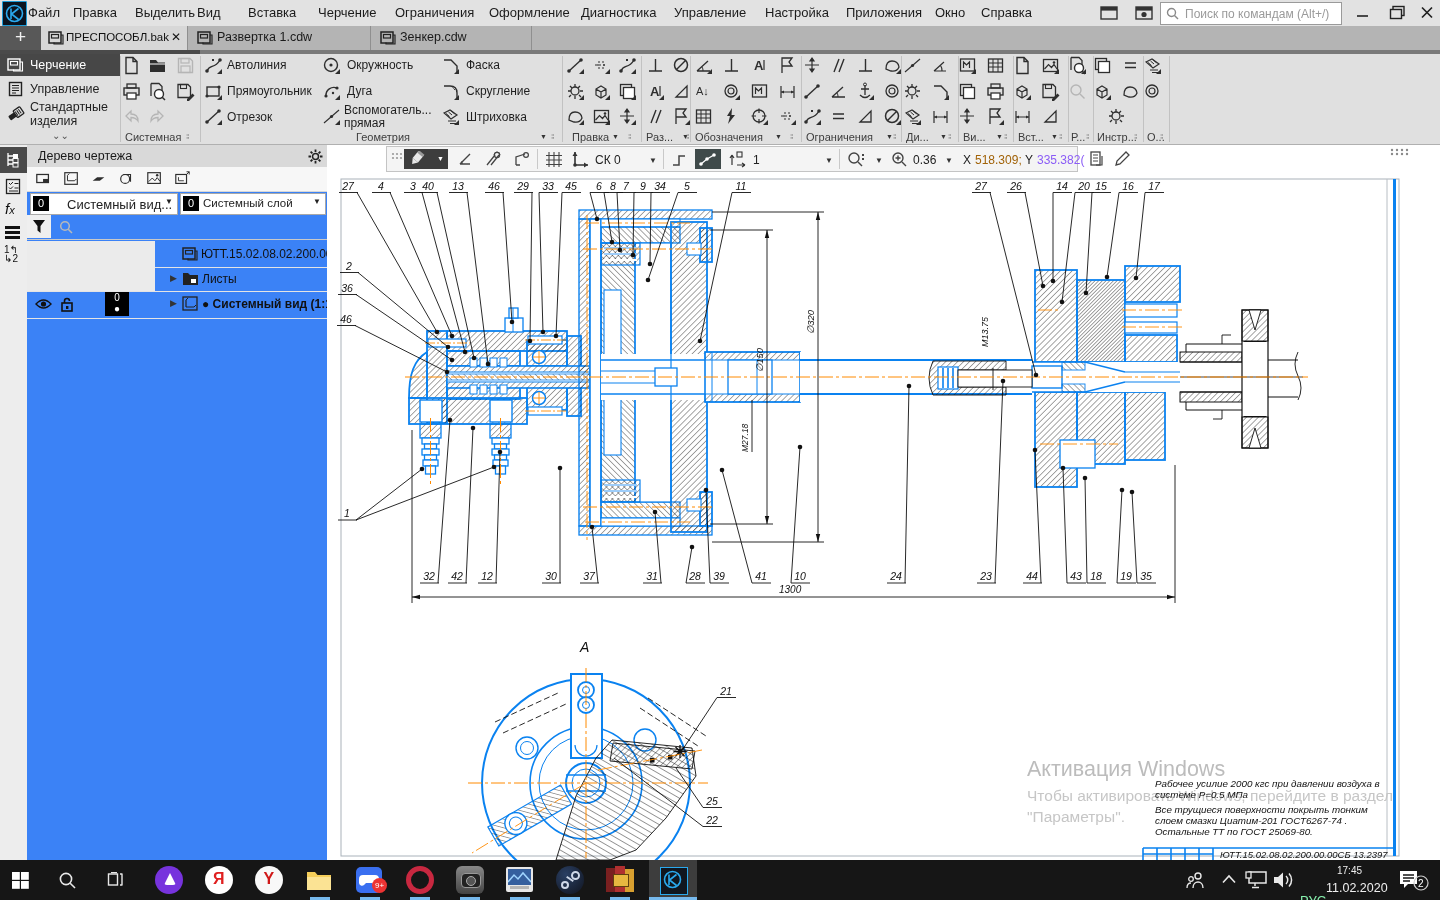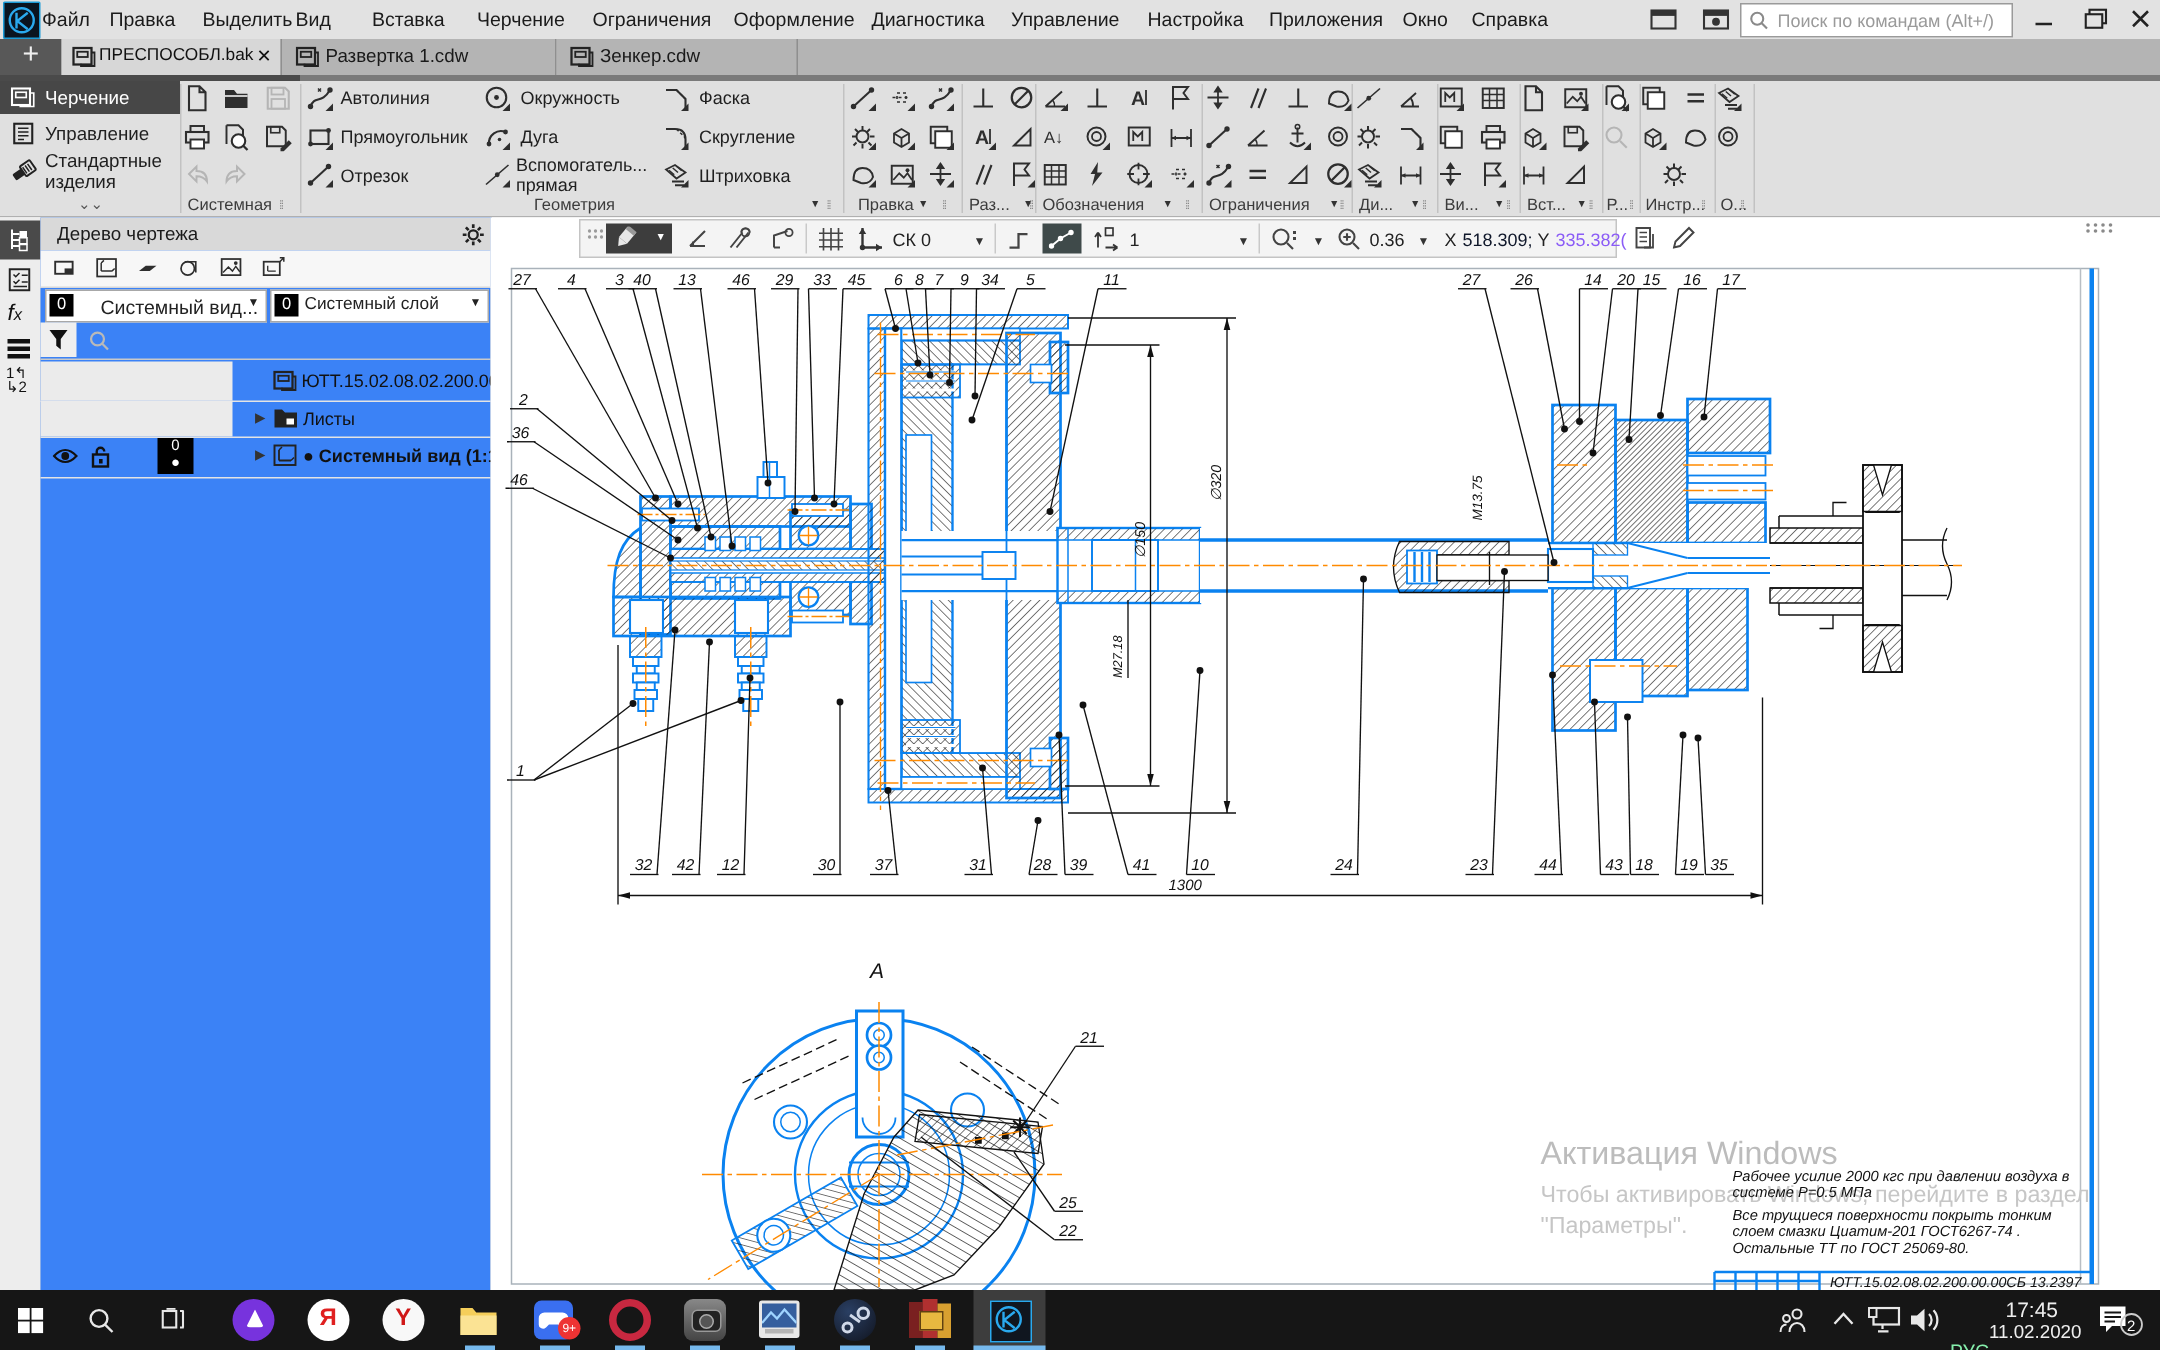--- a/index.html
+++ b/index.html
@@ -1164,21 +1164,21 @@
           </g>
         </svg>
    <span class="abs" style="left:488px;top:9px;font-size:8px;color:#333;">▼</span>
    <svg class="abs" style="left:504px;top:4px" width="18" height="17" viewBox="0 0 18 17">
           <circle cx="7" cy="7" r="5" fill="none" stroke="#444" stroke-width="1.4"></circle>
           <path d="M11 11 L15 15 M4.5 7 h5 M7 4.5 v5" stroke="#444" stroke-width="1.4"></path>
         </svg>
    <span class="abs" style="left:526px;top:6px;font-size:12px;color:#222;">0.36</span>
    <span class="abs" style="left:558px;top:9px;font-size:8px;color:#333;">▼</span>
    <span class="abs" style="left:576px;top:6px;font-size:12px;color:#222;">X</span>
-   <span class="abs" style="left:588px;top:6px;font-size:12px;color:#0f172a;">518.309;</span>
+   <span class="abs" style="left:588px;top:6px;font-size:12px;color:#a16207;">518.309;</span>
    <span class="abs" style="left:638px;top:6px;font-size:12px;color:#222;">Y</span>
    <span class="abs" style="left:650px;top:6px;font-size:12px;color:#8b5cf6;">335.382(</span>
    <svg class="abs" style="left:652px;top:3px" width="0" height="0"></svg>
    <svg class="abs" style="left:702px;top:3px" width="18" height="18" viewBox="0 0 18 18">
           <rect x="2" y="2" width="9" height="13" fill="none" stroke="#444" stroke-width="1.3"></rect>
           <path d="M4 5 h5 M4 8 h5 M4 11 h5" stroke="#444" stroke-width="1"></path>
           <path d="M13 6 v9 h-6" stroke="#444" stroke-width="1.2" fill="none"></path>
         </svg>
    <svg class="abs" style="left:728px;top:3px" width="16" height="18" viewBox="0 0 16 18">
           <path d="M11 2 l3 3 -9 9 -4 1 1-4 Z" fill="none" stroke="#444" stroke-width="1.3"></path>
@@ -1299,21 +1299,21 @@
  <svg class="abs" style="left:1245px;top:11px" width="22" height="18" viewBox="0 0 22 18">
       <rect x="4" y="1" width="17" height="11" fill="none" stroke="#e8e8e8" stroke-width="1.5"></rect>
       <path d="M10 12 v3 M7 16.5 h7" stroke="#e8e8e8" stroke-width="1.5"></path>
       <rect x="1" y="1" width="5" height="6" fill="#161616" stroke="#e8e8e8" stroke-width="1.3"></rect>
     </svg>
  <svg class="abs" style="left:1272px;top:11px" width="22" height="18" viewBox="0 0 22 18">
       <path d="M2 6 h4 l5-4.5 v15 L6 12 H2 Z" fill="#e8e8e8"></path>
       <path d="M14 5 a5.5 5.5 0 0 1 0 8 M17 2.5 a9.5 9.5 0 0 1 0 13" fill="none" stroke="#e8e8e8" stroke-width="1.5"></path>
     </svg>
  <span class="abs" style="left:1300px;top:12px;font-size:13px;color:#86efac;margin-top:21px;">РУС</span>
- <span class="abs" style="left:1337px;top:5px;font-size:14px;color:#eee;">17:45</span>
+ <span class="abs" style="left:1337px;top:5px;font-size:10px;color:#eee;">17:45</span>
  <span class="abs" style="left:1326px;top:21px;font-size:12.5px;color:#eee;">11.02.2020</span>
  <svg class="abs" style="left:1399px;top:10px" width="30" height="21" viewBox="0 0 30 21">
       <path d="M1 1 h17 v13 h-9 l-4 4 v-4 h-4 Z" fill="#fff"></path>
       <path d="M4 5 h11 M4 8 h11 M4 11 h7" stroke="#161616" stroke-width="1.4"></path>
       <circle cx="22" cy="13" r="7" fill="none" stroke="#ccc" stroke-width="1.2"></circle>
       <text x="19" y="17" font-size="10" fill="#fff">2</text>
     </svg>
 </div>
 
 </body></html>

